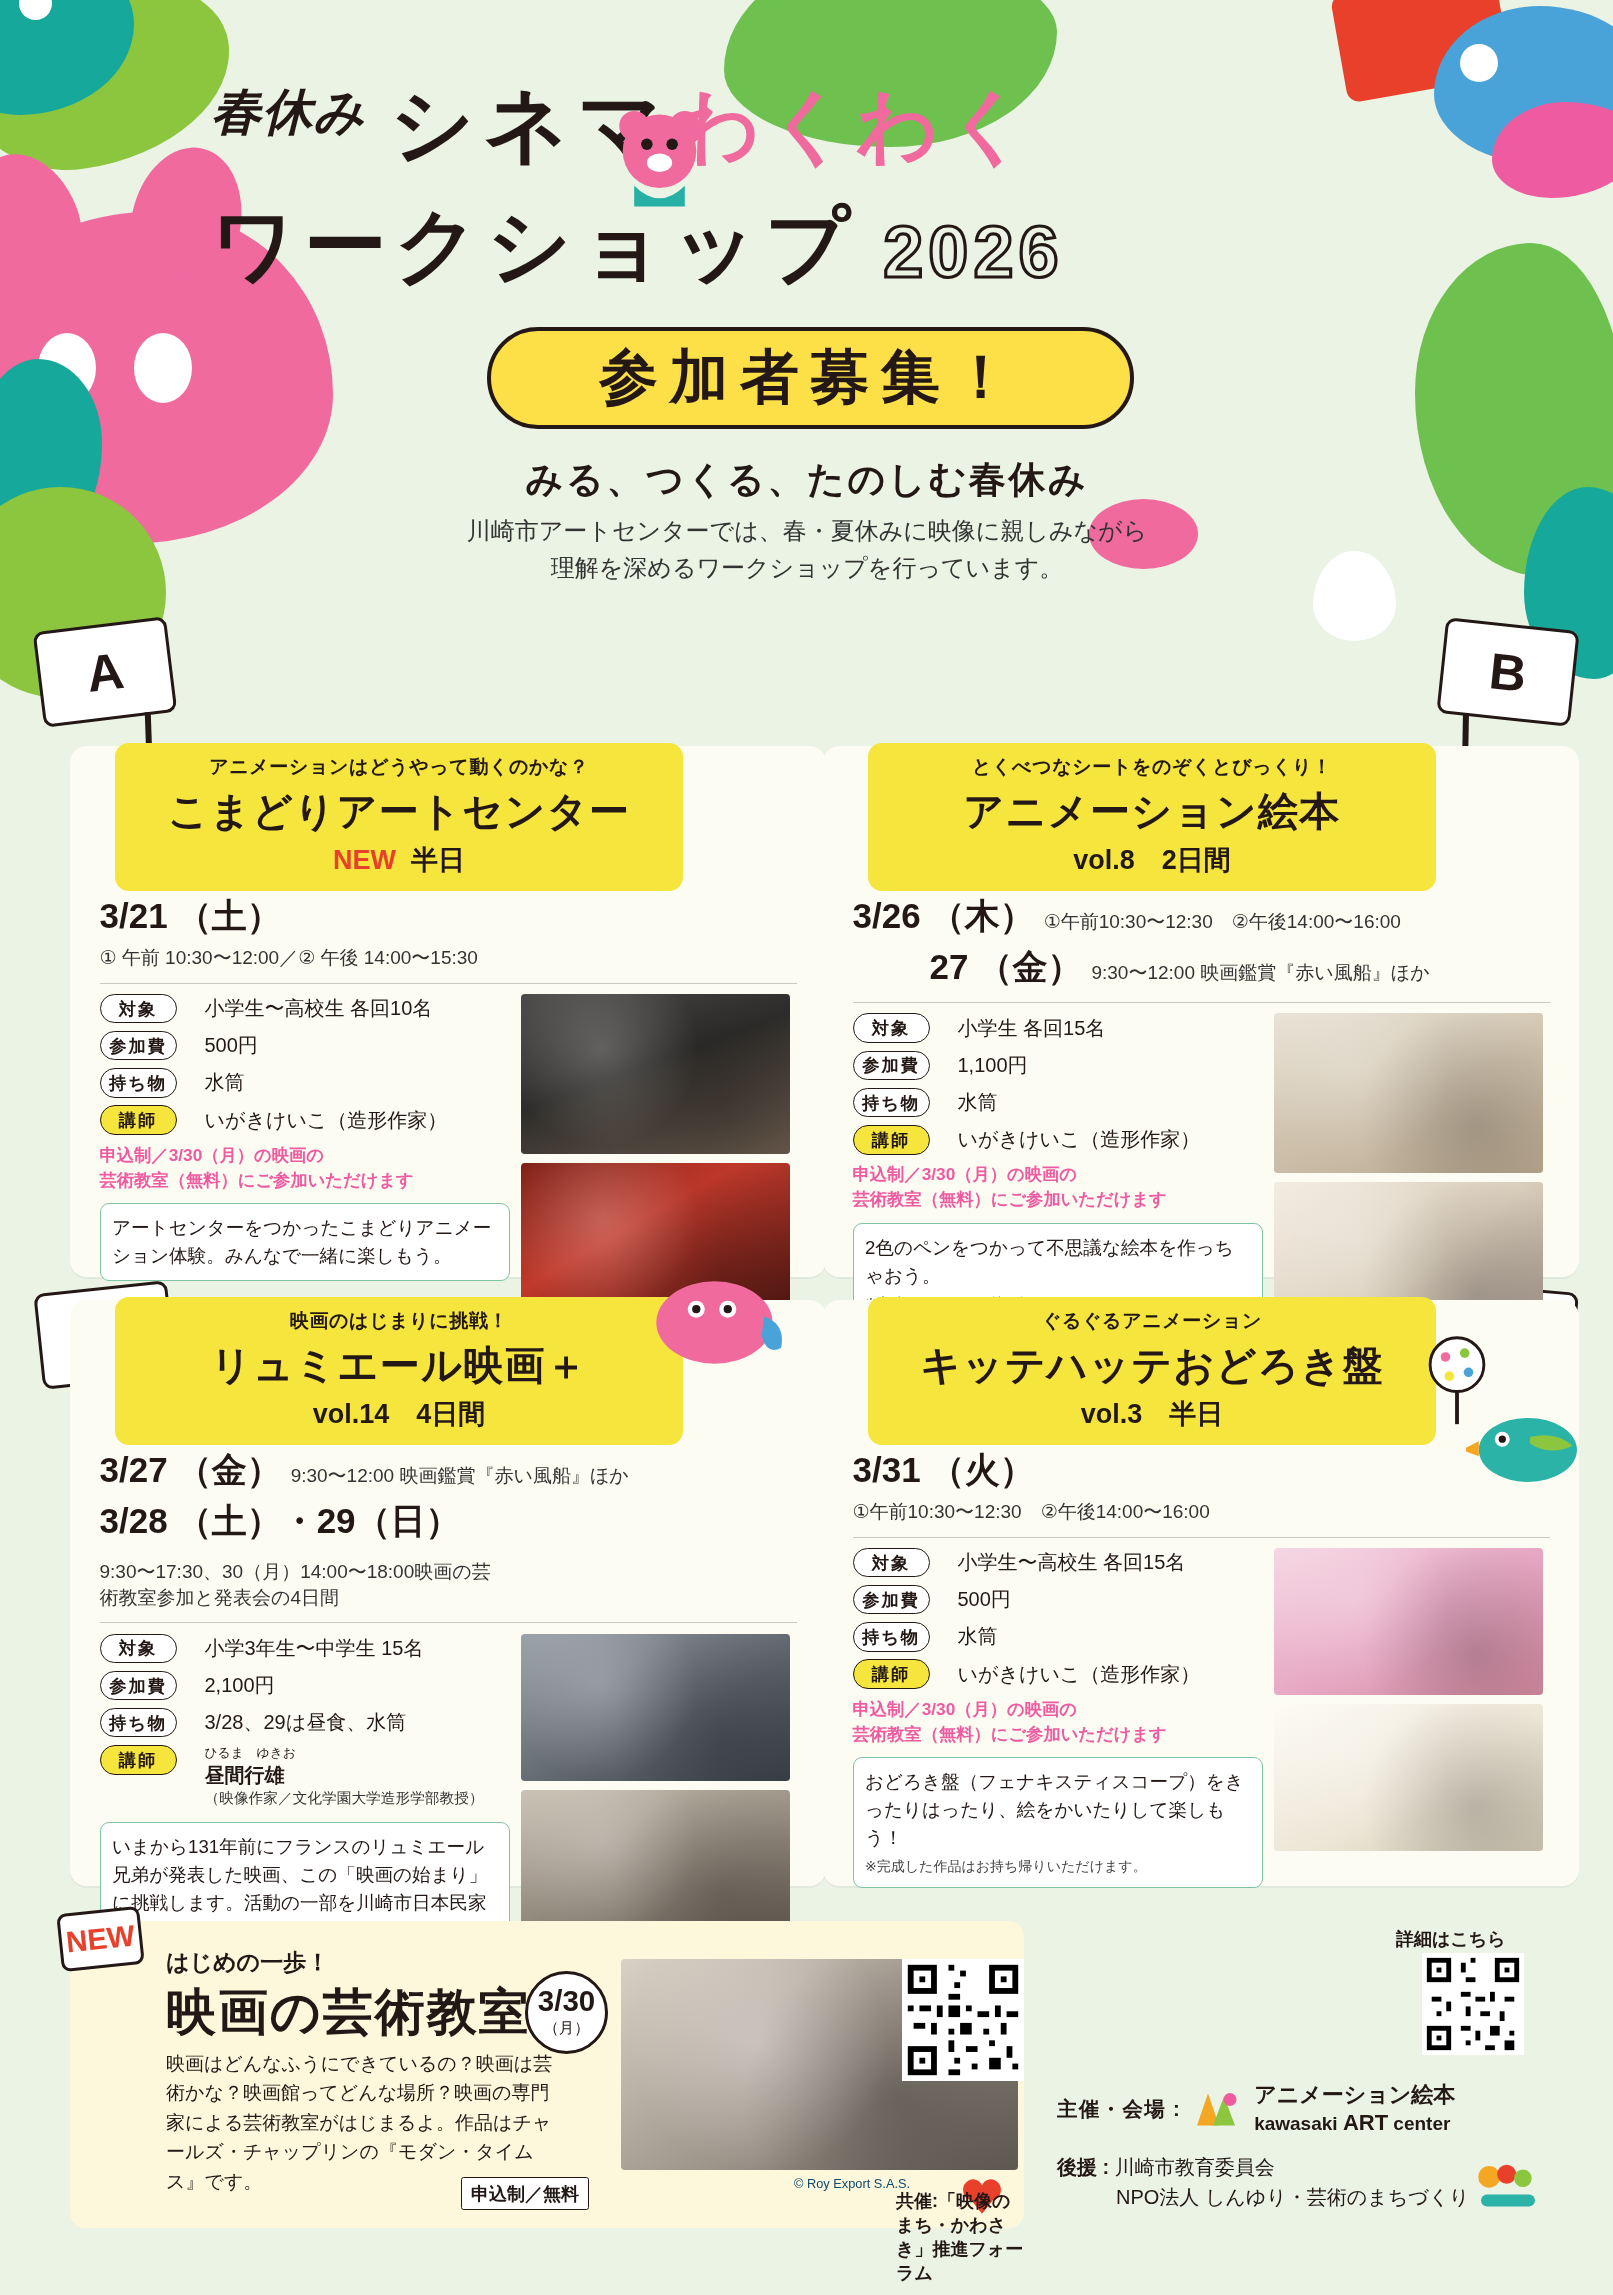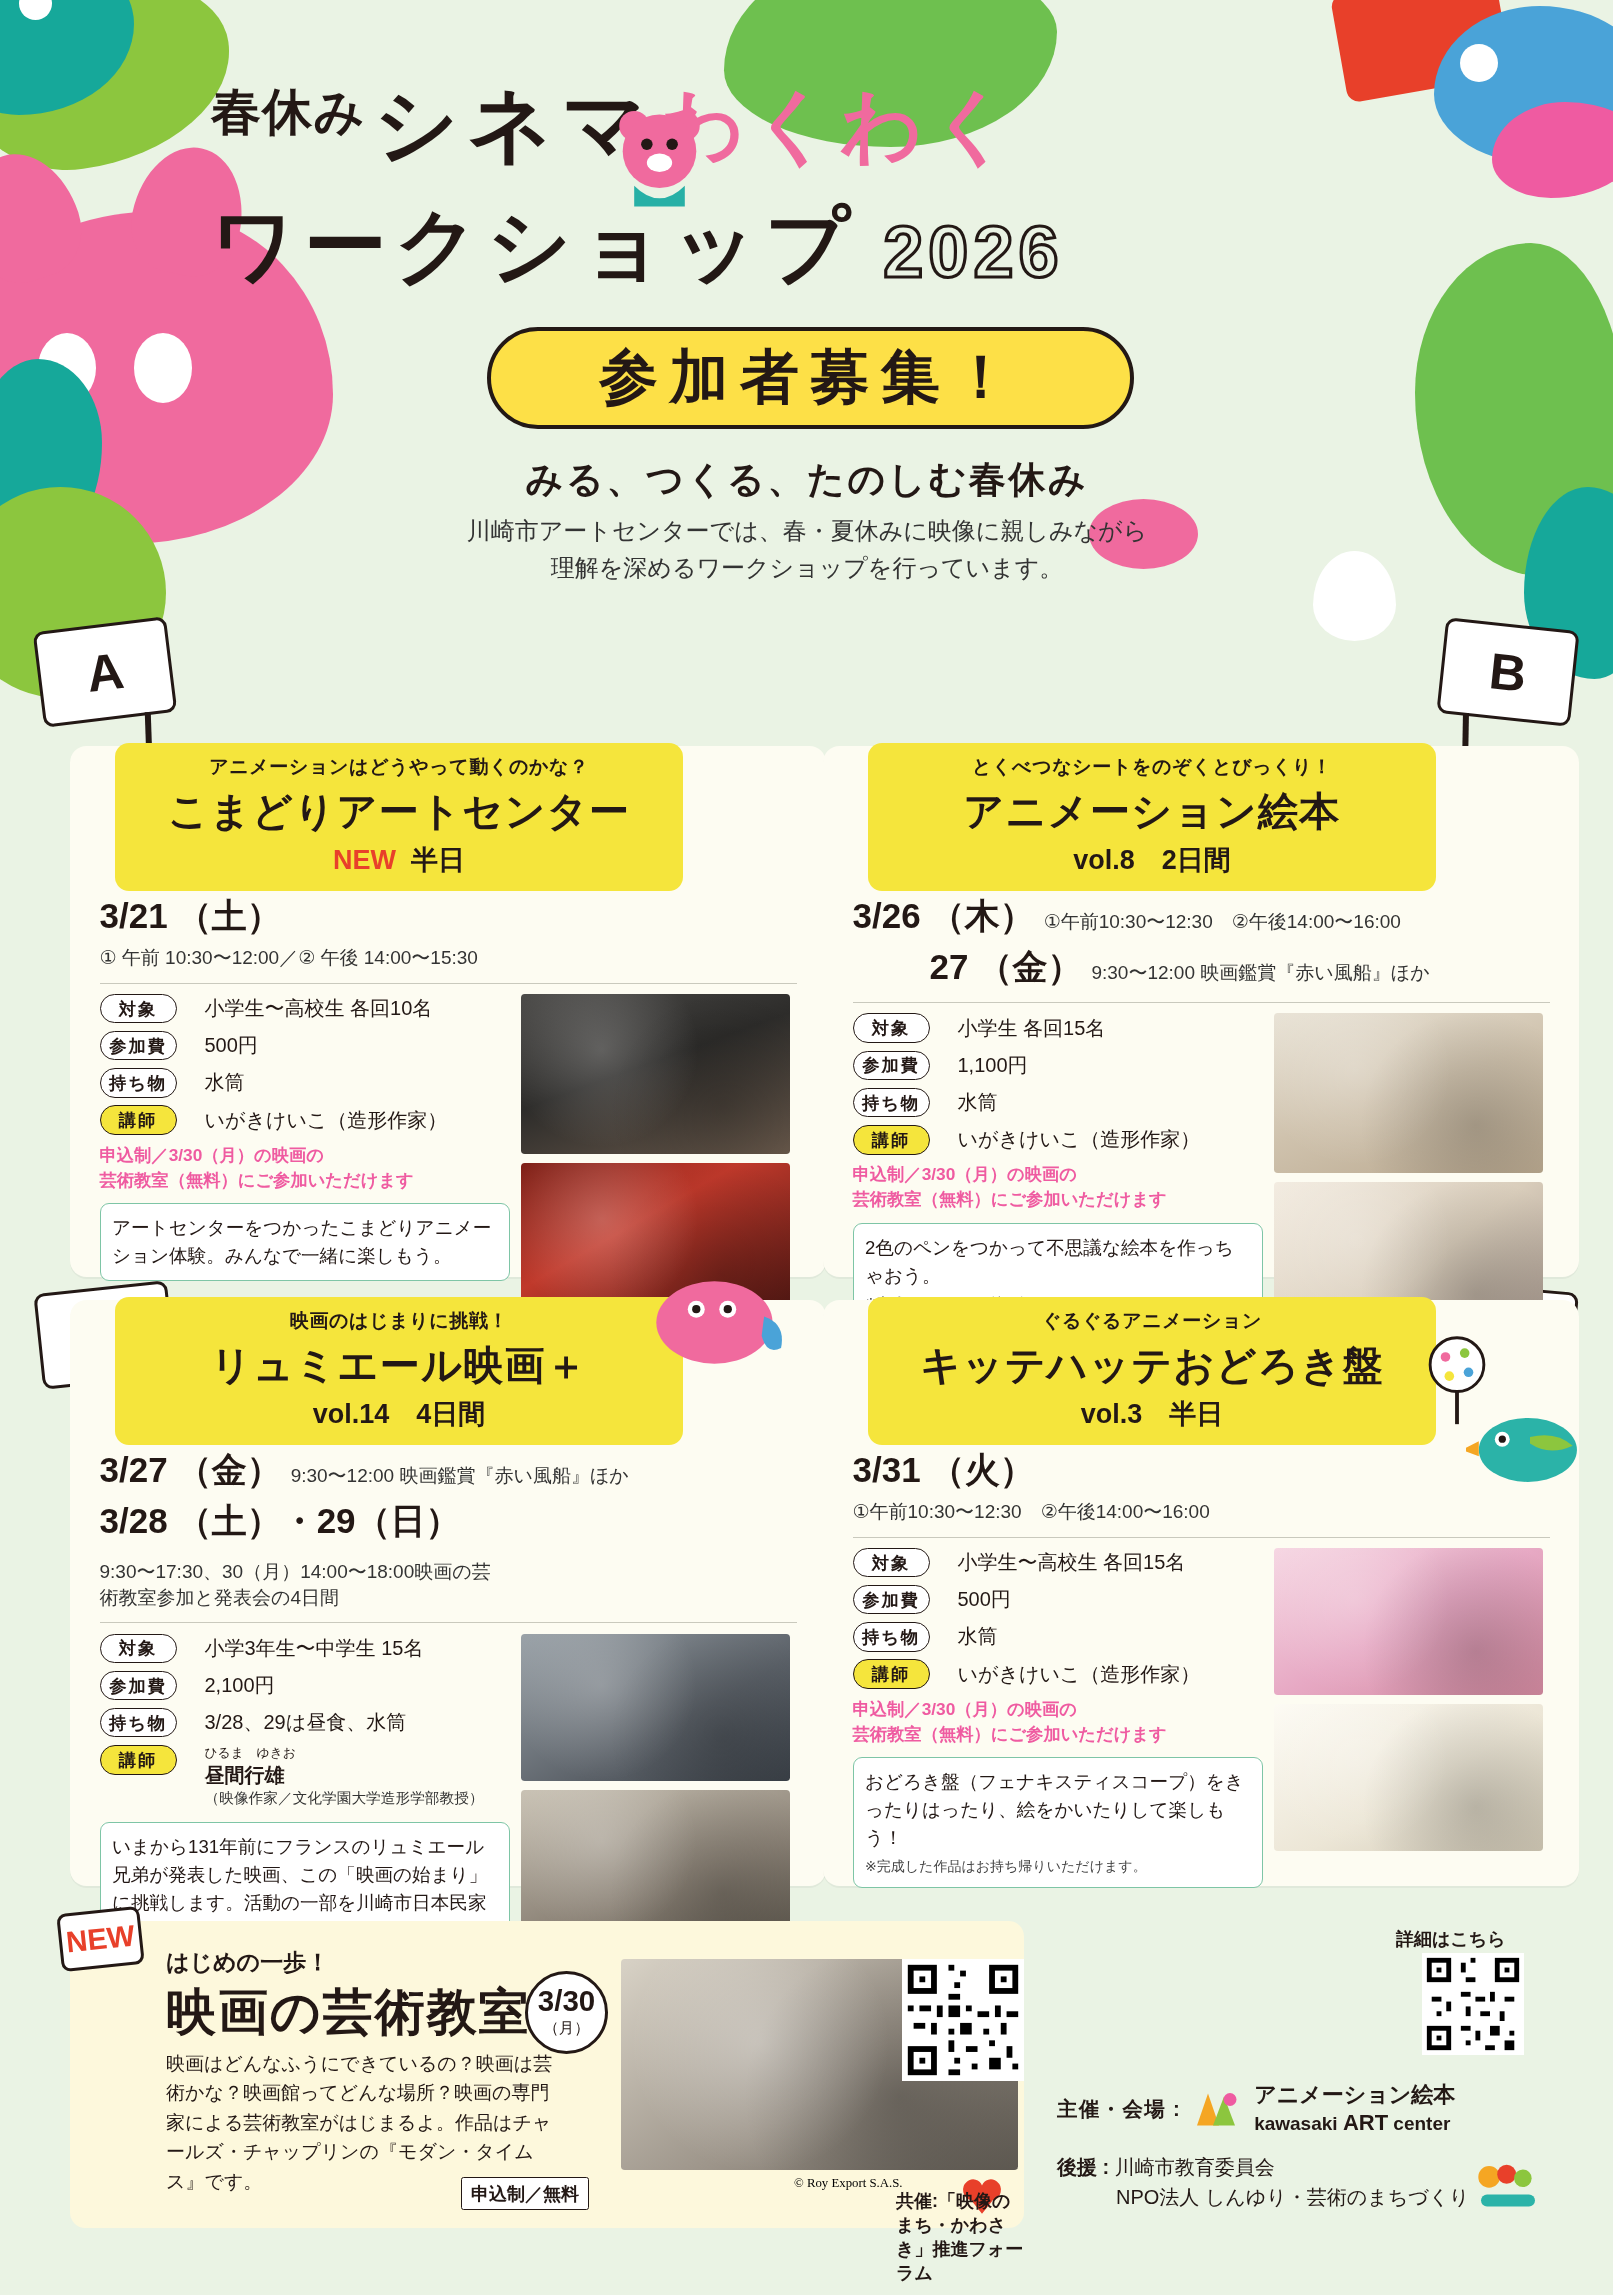--- a/index.html
+++ b/index.html
@@ -35,22 +35,22 @@
   .blob-green-left2{left:-45px;top:487px;width:211px;height:211px;background:#8cc63e;border-radius:50%;}
   .blob-teal-left{left:-25.6px;top:359px;width:128px;height:186px;background:#16a89a;border-radius:50% 50% 45% 55%/55% 45% 55% 45%;}
   .blob-white-right{left:1313px;top:551px;width:83px;height:90px;background:#fff;border-radius:50% 50% 50% 50%/60% 60% 40% 40%;}
   .blob-pinkish{left:1089px;top:499px;width:109px;height:70px;background:#f06a9e;border-radius:50%;}
 
   
   .header { position:absolute; left:0; top:0; width:1614px; height:615px; }
   .title-wrap{position:absolute;left:211px;top:70px;width:1249px;}
   .t-haruyasumi{
     display:inline-block;font-size:50px;font-weight:bold;color:#231815;
-    letter-spacing:1.3px;vertical-align:middle;margin-right:5px;
-    position:relative;top:-14px;
+    letter-spacing:1.3px;vertical-align:middle;margin-right:21px;
+    position:relative;top:-14px;font-style:italic;
   }
   .t-cinema{
     display:inline-block;font-size:83px;font-weight:bold;color:#231815;letter-spacing:9px;
     vertical-align:middle;
   }
   .t-waku{
     display:inline-block;font-size:81px;font-weight:bold;color:#f06a9e;letter-spacing:6.4px;
     vertical-align:middle;margin-left:3px;
   }
   .t-ws{
@@ -161,21 +161,21 @@
   .b-text{position:absolute;left:96px;top:128px;width:397px;font-size:19px;line-height:1.55;}
   .b-pill{
     position:absolute;left:391px;top:256px;width:128px;height:33px;border:1.9px solid #231815;background:#fff;
     display:flex;align-items:center;justify-content:center;font-size:18px;font-weight:bold;border-radius:2.6px;
   }
   .gear-img{position:absolute;left:551px;top:38px;width:397px;height:211px;border-radius:3.8px;
     background:linear-gradient(145deg,#d8d2c6,#9d958a 55%,#5f5a52);overflow:hidden;}
   .gear-img:after{content:"";position:absolute;inset:0;
     background:radial-gradient(circle at 35% 40%, rgba(255,255,255,.3), transparent 45%),
                radial-gradient(circle at 70% 65%, rgba(0,0,0,.25), transparent 50%);}
-  .gear-cap{position:absolute;left:724px;top:255px;font-size:12.8px;color:#000000;font-family:Liberation Serif, serif;}
+  .gear-cap{position:absolute;left:724px;top:255px;font-size:12.8px;color:#0c4a6e;}
   .qr{position:absolute;background:#fff;}
   #qr-main{left:832px;top:38px;width:122px;height:122px;}
   .b-foot{position:absolute;left:826px;top:268px;font-size:18px;font-weight:bold;}
   .heart-logo{position:absolute;left:877px;top:251px;width:70px;height:54px;}
 
   .right-col{position:absolute;left:1057px;top:1921px;width:487px;height:307px;}
   .shosai{position:absolute;left:339px;top:6.4px;font-size:18px;font-weight:bold;}
   #qr-right{left:365px;top:32px;width:102px;height:102px;position:absolute;background:#fff;}
   .host-line{position:absolute;left:0;top:160px;width:487px;display:flex;align-items:center;gap:11.5px;}
   .host-label{font-size:20.5px;font-weight:bold;letter-spacing:1.3px;}

